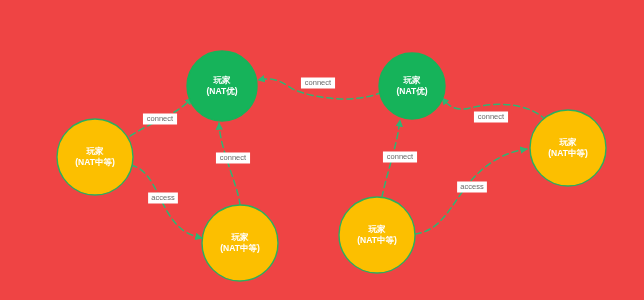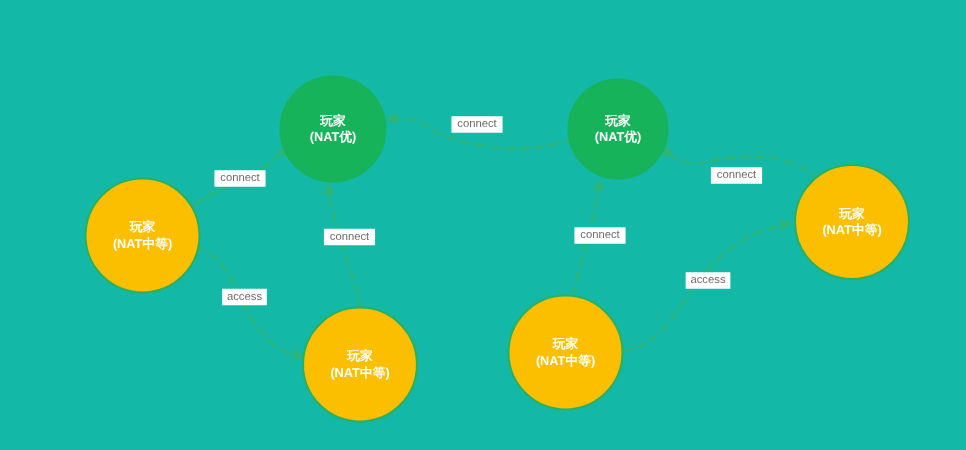--- a/index.html
+++ b/index.html
@@ -2,21 +2,21 @@
 <html><head>
 <meta charset="utf-8">
 <style>
   html,body{margin:0;padding:0;}
   body{
     width:644px;height:300px;
     background:#ffffff;
     font-family:"Liberation Sans","DejaVu Sans",sans-serif;
     overflow:hidden;
   }
-  #diagram-root{position:relative;width:644px;height:300px;background:#14b8a6;}
+  #diagram-root{position:relative;width:644px;height:300px;background:#ef4444;}
   svg#graph{position:absolute;left:0;top:0;width:644px;height:300px;display:block;}
   .node-circle{stroke-width:1.4px;}
   .node-label{
     font-family:"Liberation Sans","DejaVu Sans",sans-serif;
     font-size:8.5px;
     font-weight:bold;
     fill:#ffffff;
     text-anchor:middle;
     dominant-baseline:middle;
     paint-order:stroke;

